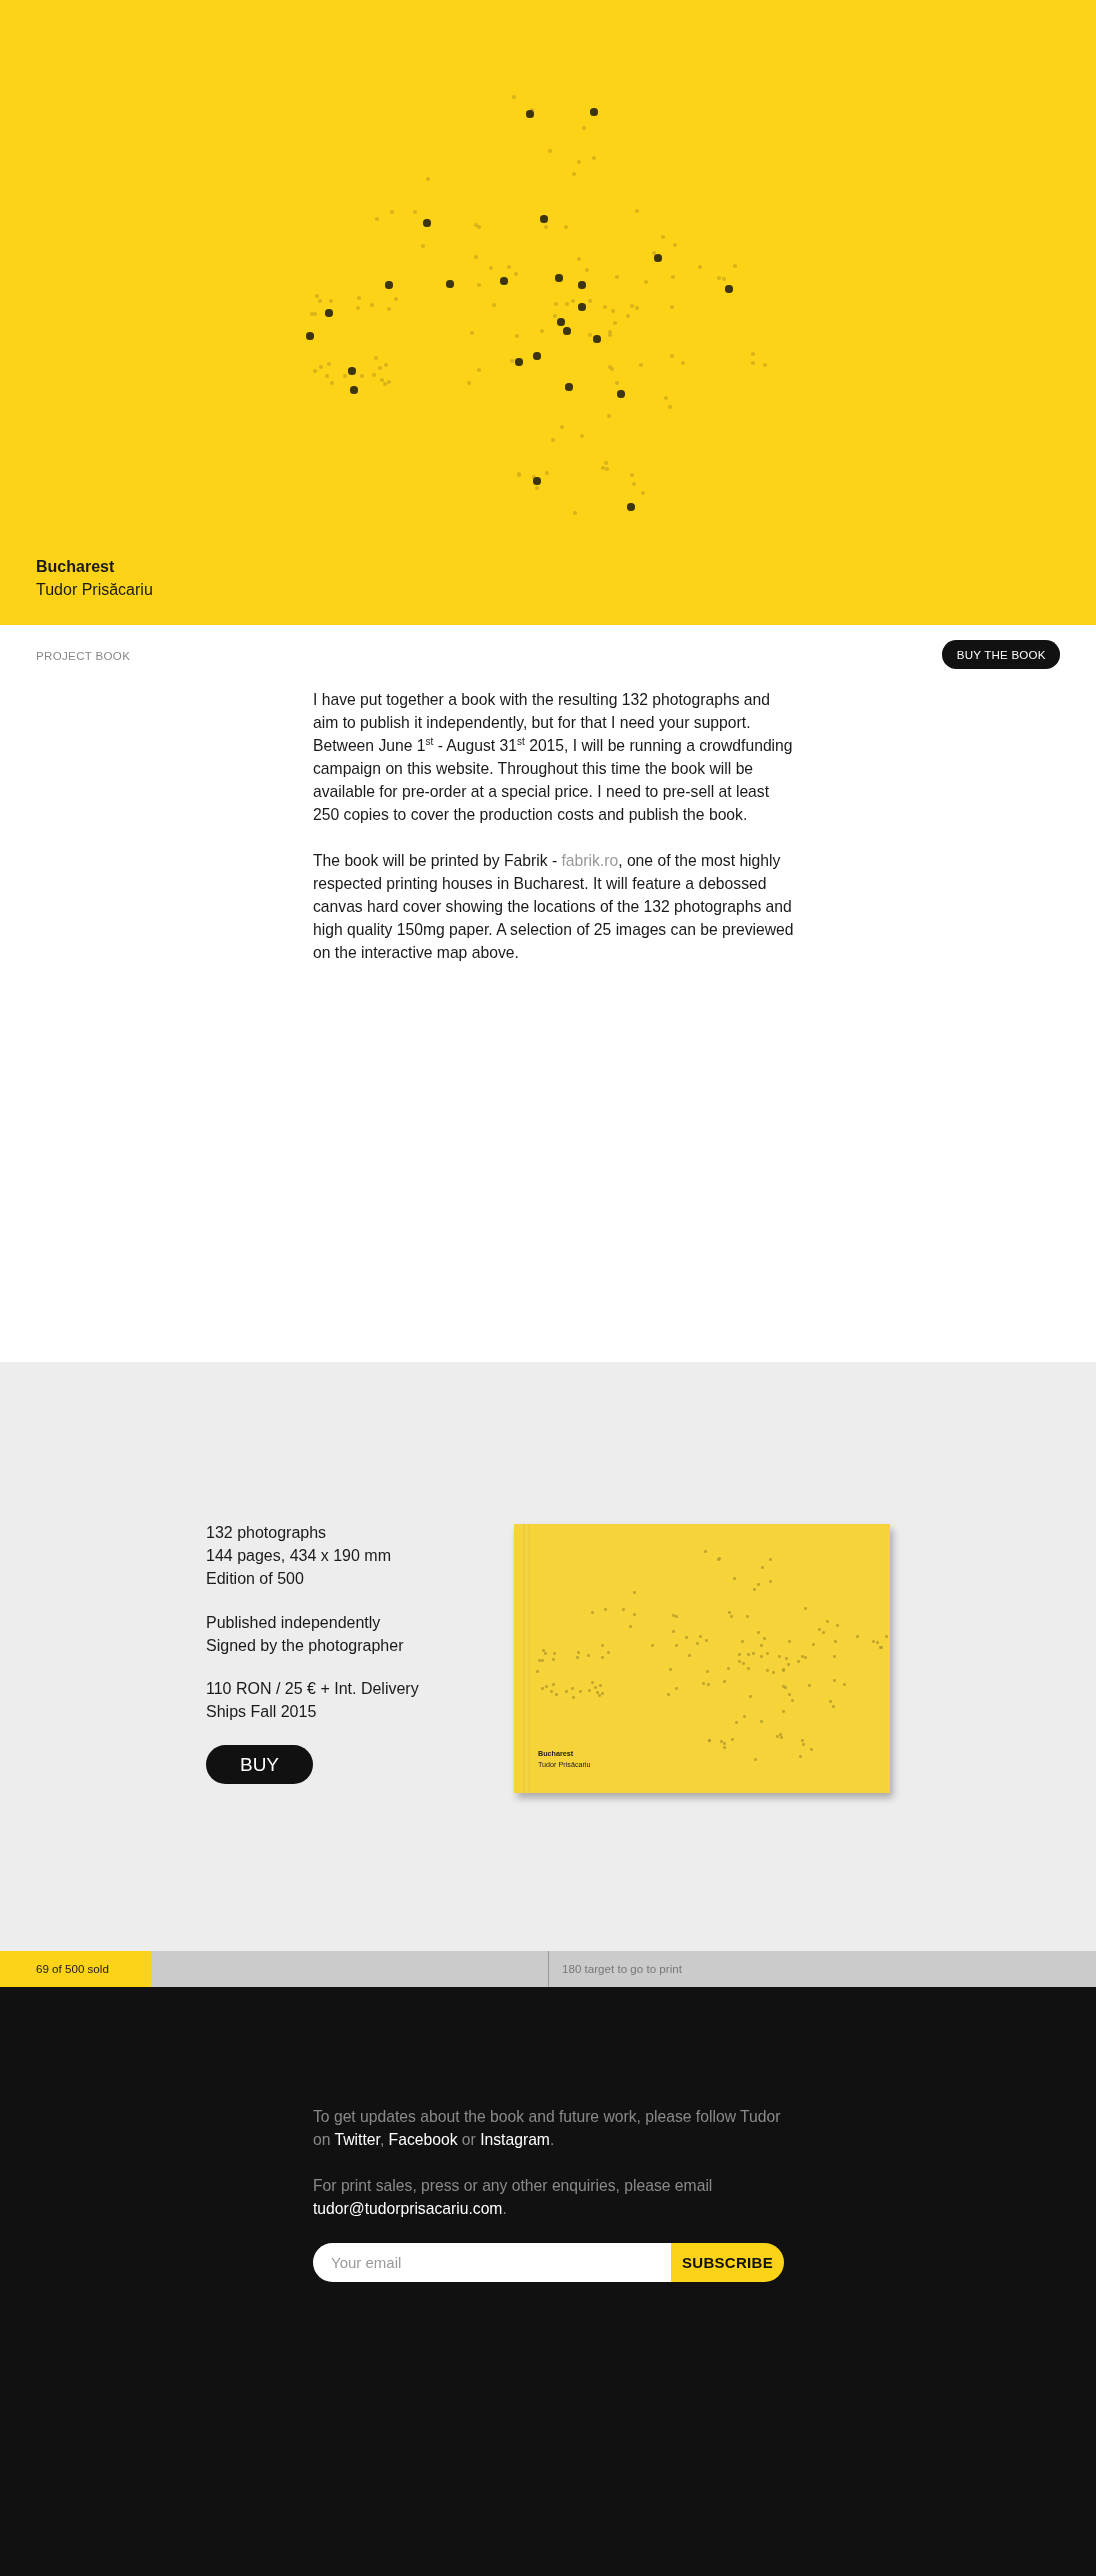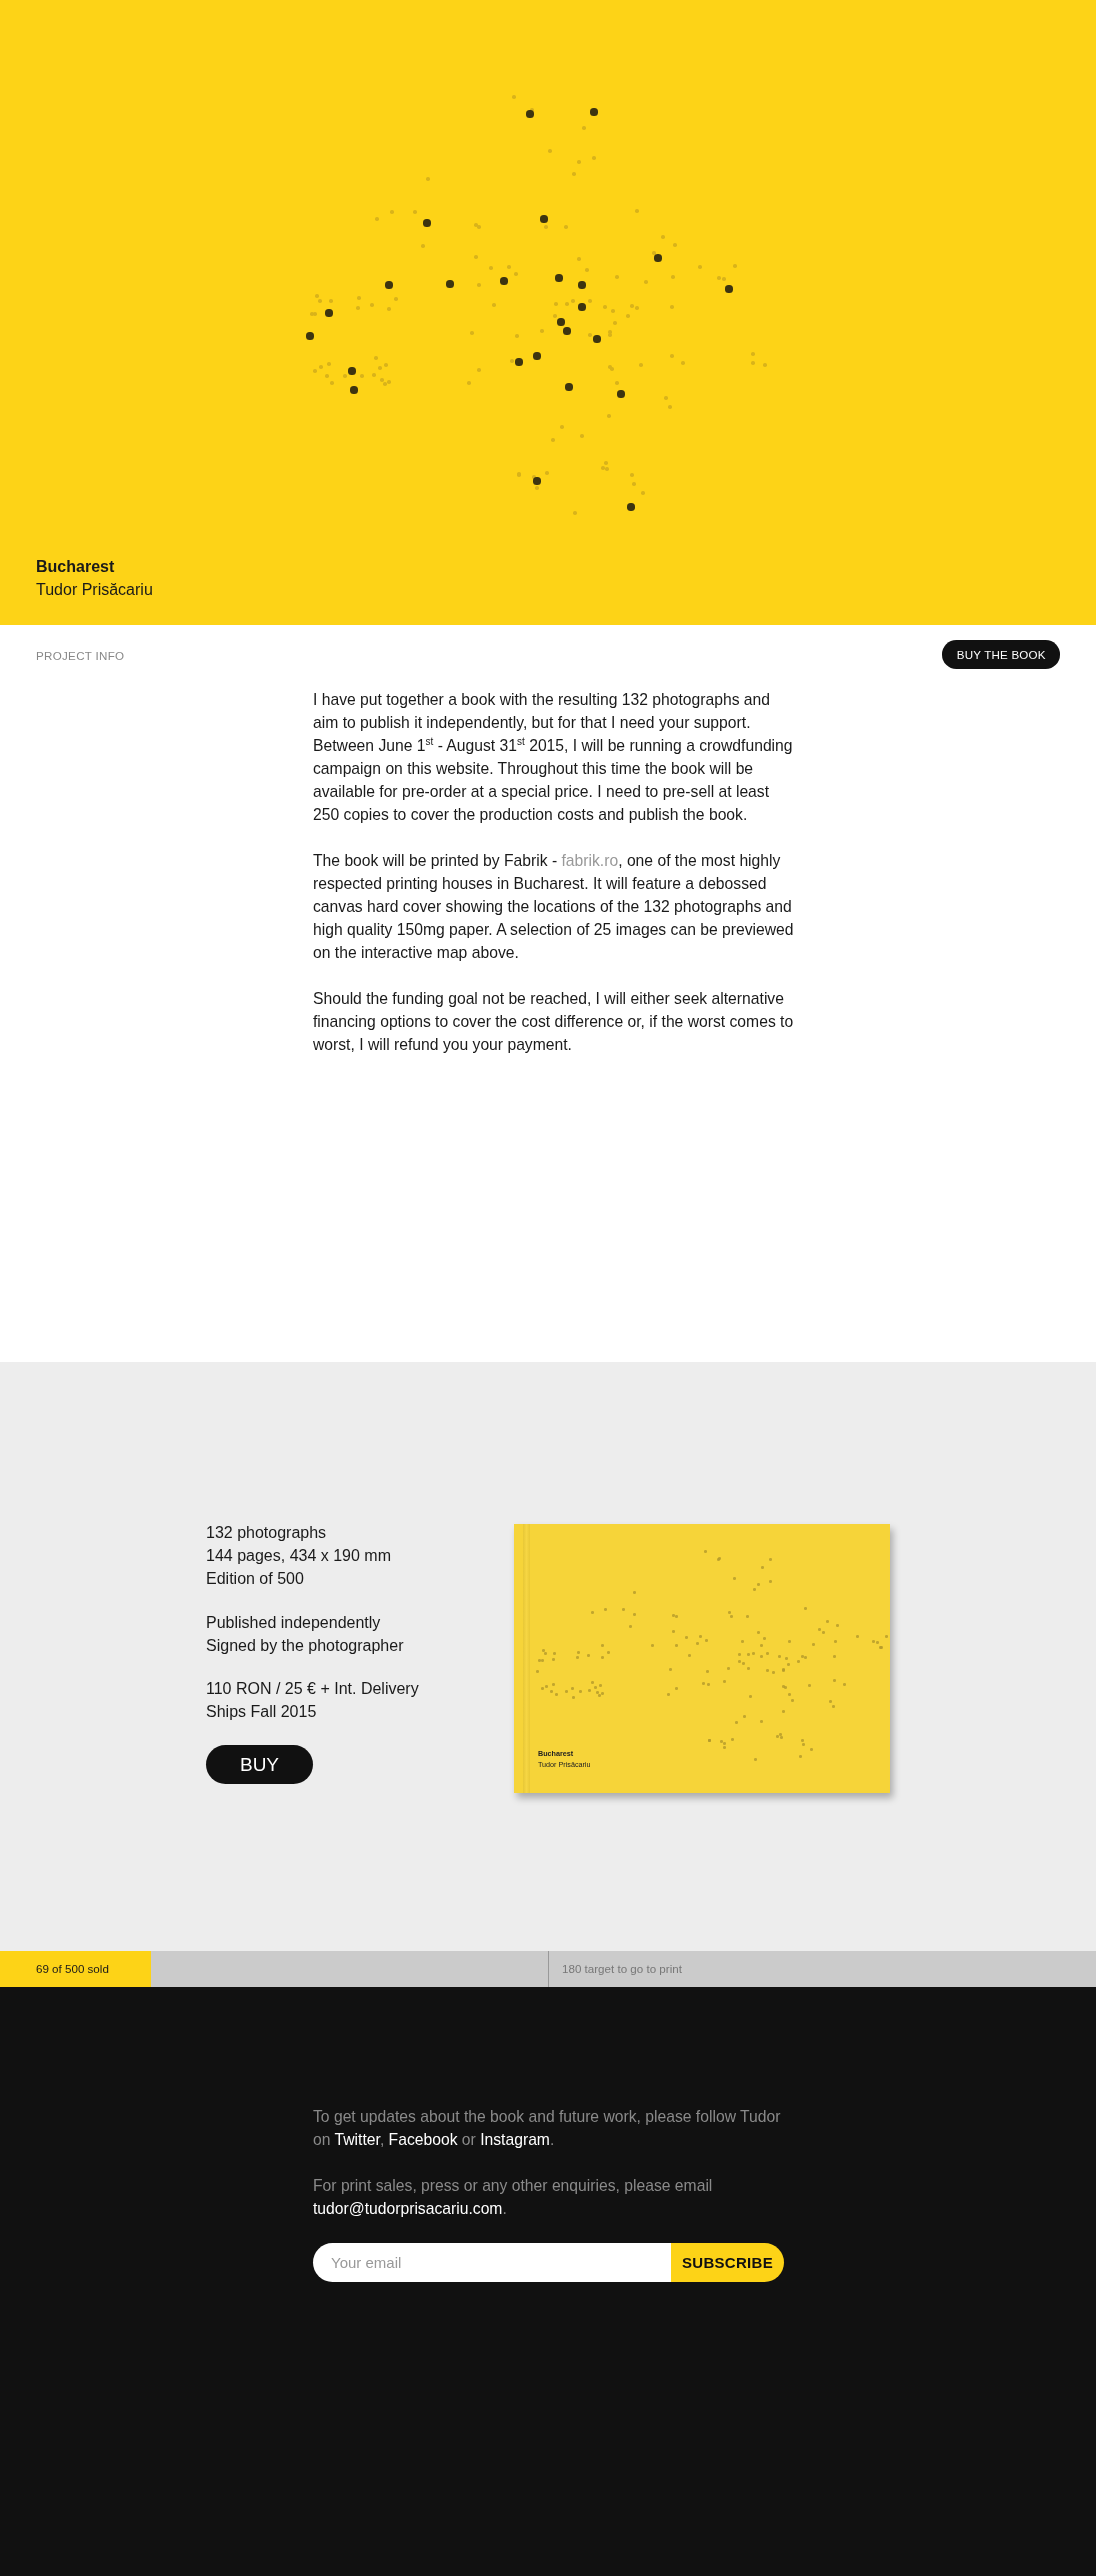--- a/index.html
+++ b/index.html
@@ -194,28 +194,27 @@
       <div class="dot-major" style="left: 537px; top: 481px;"></div>
       <div class="dot-major" style="left: 631px; top: 507px;"></div>
     </div>
   <div class="hero-caption">
     <div class="hero-city">Bucharest</div>
     <div class="hero-author">Tudor Prisăcariu</div>
   </div>
 </section>
 
 <div class="infobar">
-  <div class="project-info">PROJECT INFO</div>
+  <div class="project-info">PROJECT BOOK</div>
   <button class="pill-btn">BUY THE BOOK</button>
 </div>
 
 <section class="about">
   <p><span>I have put together a book with the resulting 132 photographs and aim to publish it independently, but for that I need your support. Between June 1</span><sup>st</sup><span> - August 31</span><sup>st</sup><span> 2015, I will be running a crowdfunding campaign on this website. Throughout this time the book will be available for pre-order at a special price. I need to pre-sell at least 250 copies to cover the production costs and publish the book.</span></p>
   <p><span>The book will be printed by Fabrik - </span><a class="link">fabrik.ro</a><span>, one of the most highly respected printing houses in Bucharest. It will feature a debossed canvas hard cover showing the locations of the 132 photographs and high quality 150mg paper. A selection of 25 images can be previewed on the interactive map above.</span></p>
-  <p>Should the funding goal not be reached, I will either seek alternative financing options to cover the cost difference or, if the worst comes to worst, I will refund you your payment.</p>
 </section>
 
 <section class="product">
   <div class="spec-list">
     <div class="spec-group">
       <div class="spec-line">132 photographs</div>
       <div class="spec-line">144 pages, 434 x 190 mm</div>
       <div class="spec-line">Edition of 500</div>
     </div>
     <div class="spec-group">

